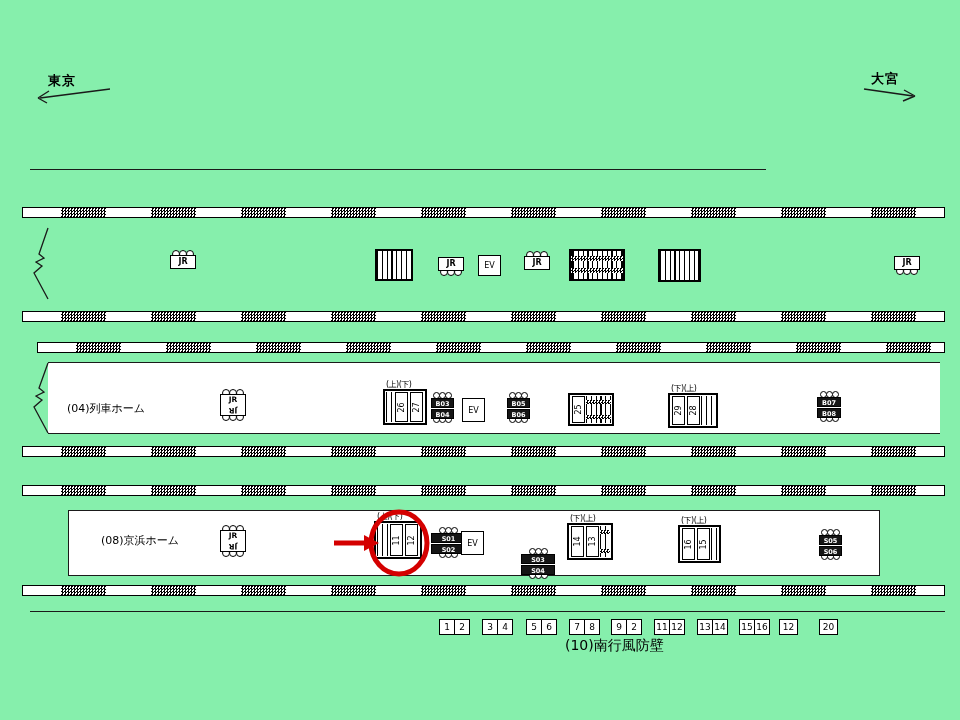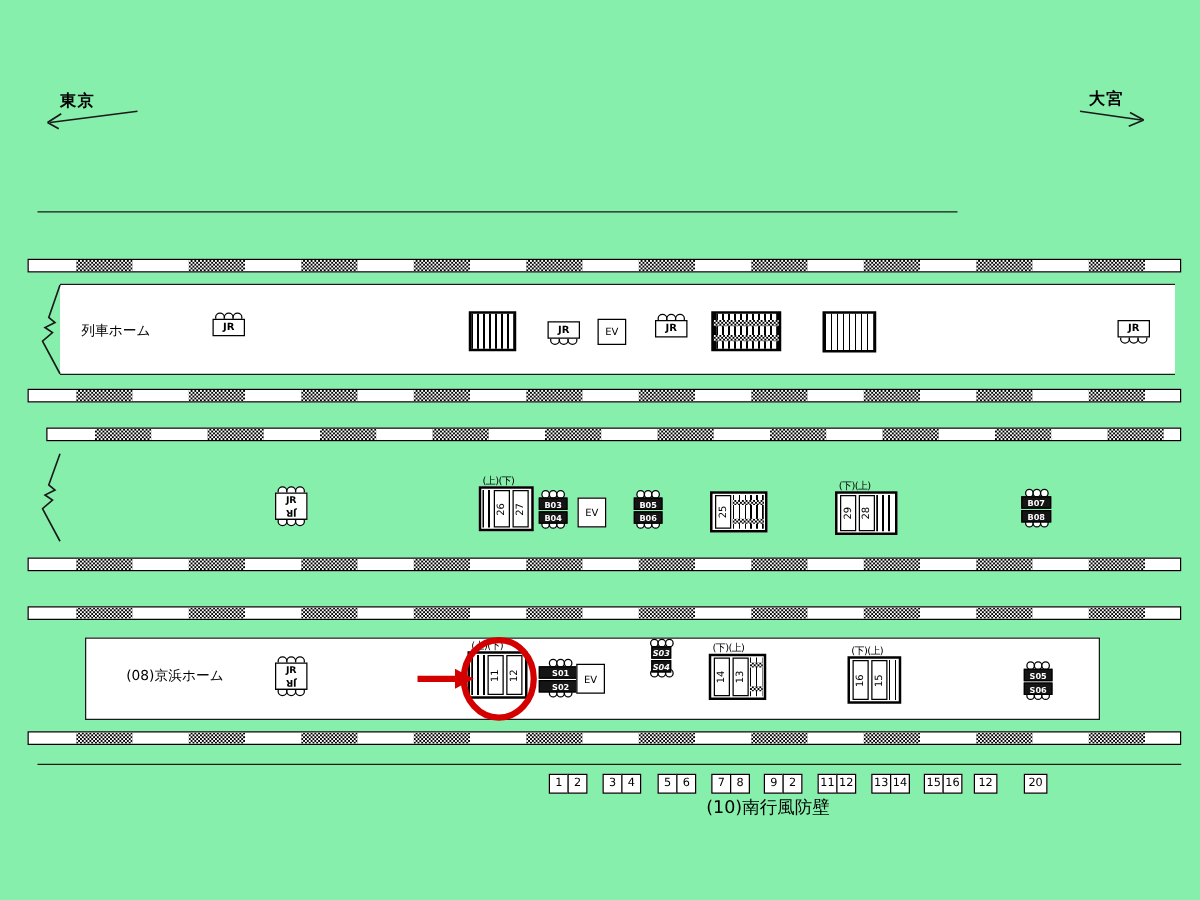--- a/index.html
+++ b/index.html
@@ -198,27 +198,27 @@
       <div class="bseg h" style="width: 45px;"></div>
       <div class="bseg" style="width: 45px;"></div>
       <div class="bseg h" style="width: 45px;"></div>
       <div class="bseg" style="width: 45px;"></div>
       <div class="bseg h" style="width: 45px;"></div>
       <div class="bseg" style="width: 45px;"></div>
       <div class="bseg h" style="width: 45px;"></div>
       <div class="bseg" style="width: 28px;"></div>
     </div>
 
-  <div class="platform" style="left:48px;top:227px;width:892px;height:73px;">
-    <div class="plabel" style="left:17px;top:29px;">列車ホーム</div>
-  </div>
   <svg class="zig" style="left:33px;top:227px;" width="17" height="73">
     <polyline points="15,1 6,27 11,31 3,35 9,39 1,46 15,72" fill="none" stroke="#1a1a1a" stroke-width="1.3"></polyline>
   </svg>
 
+  <div class="platform" style="left:48px;top:362px;width:892px;height:72px;">
+    <div class="plabel" style="left:19px;top:38px;">(04)列車ホーム</div>
+  </div>
   <svg class="zig" style="left:33px;top:362px;" width="17" height="72">
     <polyline points="15,1 6,26 11,30 3,34 9,38 1,45 15,71" fill="none" stroke="#1a1a1a" stroke-width="1.3"></polyline>
   </svg>
 
   <div class="platform full" style="left:68px;top:510px;width:812px;height:66px;">
     <div class="plabel" style="left:32px;top:22px;">(08)京浜ホーム</div>
   </div>
 
   <div id="items-layer" class="abs" style="left:0;top:0;width:960px;height:720px;">
       <div class="itm" style="left: 170px; top: 250px; width: 26px;">
@@ -402,21 +402,21 @@
         <div class="scell">S02</div>
         <div class="bumps bot sm">
           <span class="bump"></span>
           <span class="bump"></span>
           <span class="bump"></span>
         </div>
       </div>
       <div class="itm" style="left: 461px; top: 531px; width: 23px;">
         <div class="ev-box" style="height:24px;">EV</div>
       </div>
-      <div class="itm sm" style="left: 521px; top: 511px; width: 16px; font-style: italic;">
+      <div class="itm sm" style="left: 521px; top: 548px; width: 34px;">
         <div class="bumps sm">
           <span class="bump"></span>
           <span class="bump"></span>
           <span class="bump"></span>
         </div>
         <div class="scell">S03</div>
         <div class="scell">S04</div>
         <div class="bumps bot sm">
           <span class="bump"></span>
           <span class="bump"></span>

